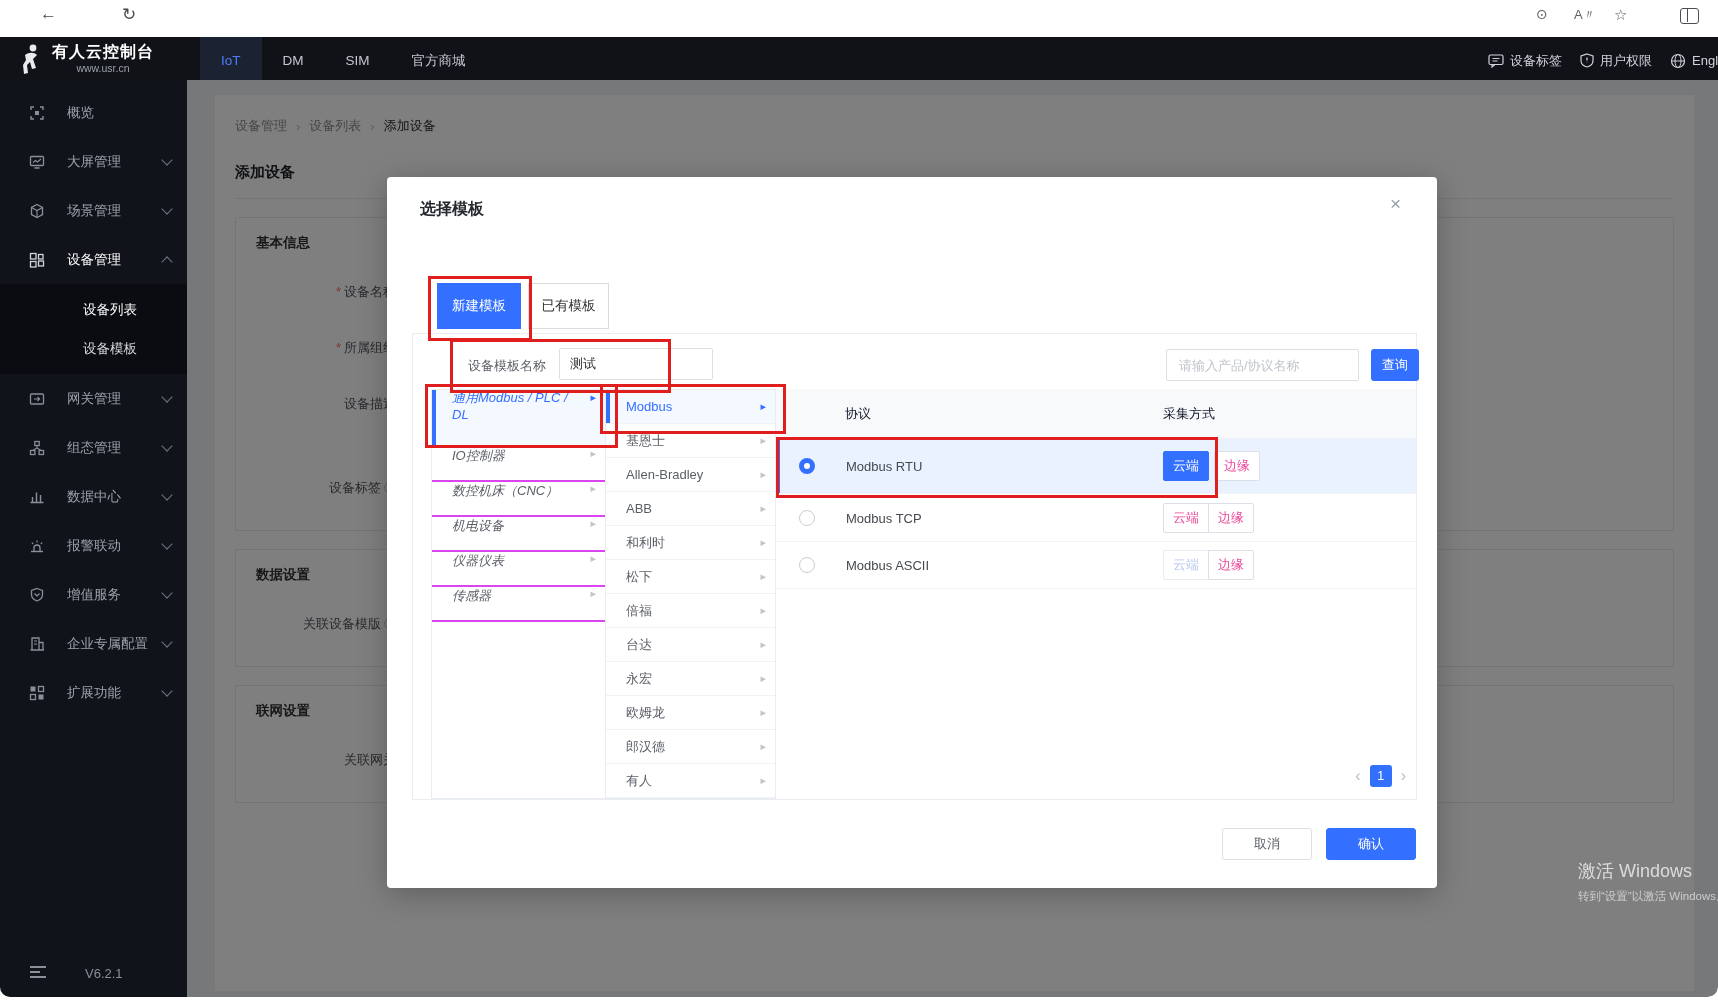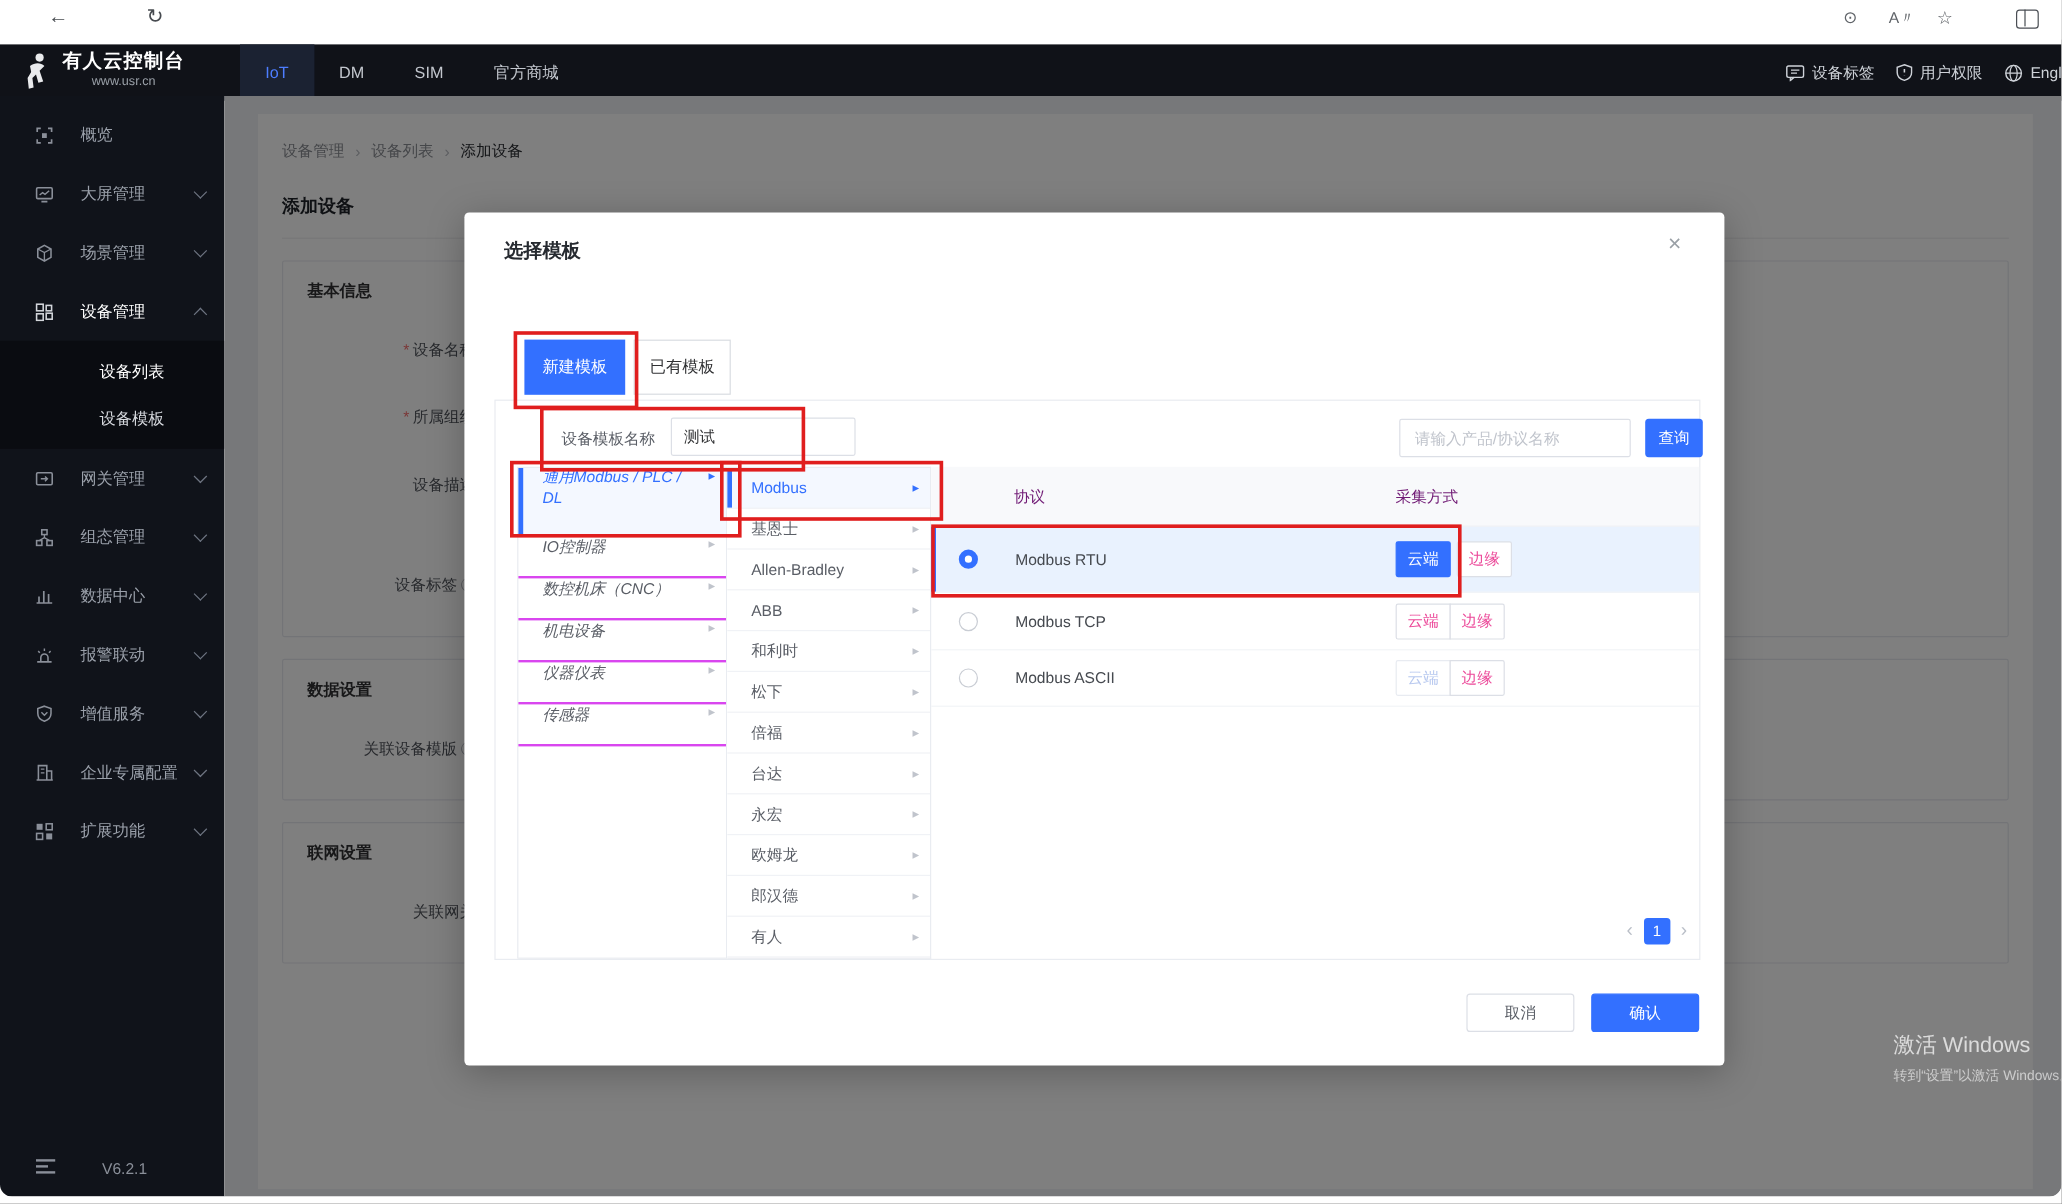--- a/index.html
+++ b/index.html
@@ -92,21 +92,21 @@
   .cat-row.sel::before,.brand-row.sel::before{content:"";position:absolute;left:0;top:0;bottom:0;width:4px;background:#3370ff;}
   .row-arrow{position:absolute;right:9px;color:#c0c4cc;font-size:11px;}
   .cat-row.sel .row-arrow,.brand-row.sel .row-arrow{color:#3370ff;}
   .brand-col{width:170px;box-sizing:border-box;border:1px solid #e9ecf1;border-left:none;display:flex;flex-direction:column;
              background:#fff;overflow:hidden;}
   .brand-row{height:34px;flex:0 0 34px;box-sizing:border-box;display:flex;align-items:center;padding-left:20px;
              border-bottom:1px solid #f0f2f6;font-size:13px;color:#5a5e66;position:relative;cursor:pointer;}
   .brand-row.sel{color:#3370ff;background:#f4f8ff;}
   .proto-col{flex:1;position:relative;}
   .proto-head{height:49px;position:relative;background:#f8f9fb;border-bottom:1px solid #eef0f4;}
-  .proto-head span{position:absolute;top:16px;font-size:13px;color:#701a75;}
+  .proto-head span{position:absolute;top:16px;font-size:13px;color:#0f172a;}
   .ph-protocol{left:69px;} .ph-mode{left:387px;}
   .proto-row{position:relative;box-sizing:border-box;border-bottom:1px solid #f2f4f7;cursor:pointer;}
   .proto-row.sel{background:#e9f2fe;}
   .proto-row.sel::before{content:"";position:absolute;left:0;top:0;bottom:0;width:4px;background:#3370ff;}
   .radio{position:absolute;left:23px;top:50%;margin-top:-8px;width:16px;height:16px;border-radius:50%;box-sizing:border-box;}
   .radio.on{border:5px solid #3370ff;background:#fff;}
   .radio.off{border:1px solid #c9cdd4;background:#fff;}
   .proto-name{position:absolute;left:70px;top:50%;transform:translateY(-50%);font-size:13px;color:#45494f;}
   .mode-btns{position:absolute;left:387px;top:50%;transform:translateY(-50%);display:flex;}
   .mini-btn{width:46px;height:30px;box-sizing:border-box;display:flex;align-items:center;justify-content:center;

